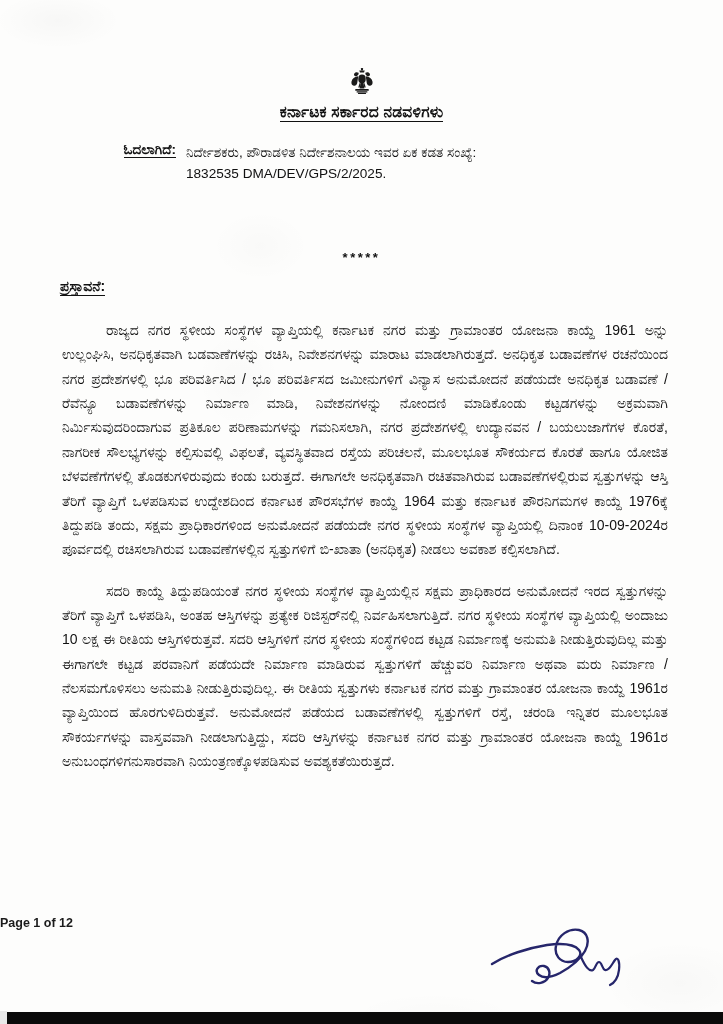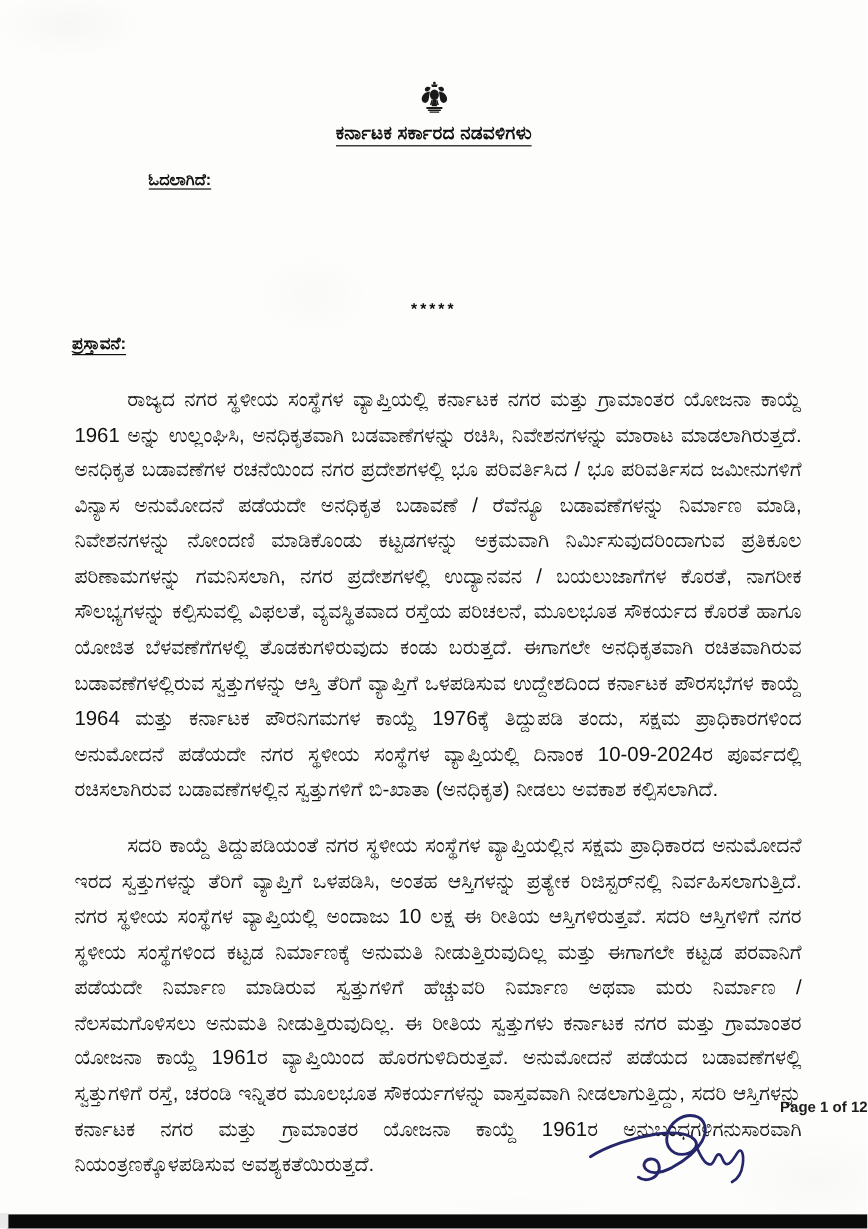--- a/index.html
+++ b/index.html
@@ -139,37 +139,37 @@
     border-bottom: 1.6px solid #111;
     padding-bottom: 1px;
   }
   .body-text {
     position: absolute;
     left: 62px;
     top: 318px;
     width: 606px;
   }
   .para {
-    font-size: 17px;
+    font-size: 14px;
     line-height: 1.74;
     text-align: justify;
     text-justify: inter-word;
     text-indent: 44px;
     color: #111;
     margin: 0 0 17px 0;
     word-spacing: 0.5px;
   }
 
   
   .page-number {
     position: absolute;
     left: 0;
     right: 0;
     top: 916px;
-    text-align: right;
+    text-align: left;
     font-size: 12.5px;
     font-weight: bold;
     color: #1b1b1b;
   }
   .signature {
     position: absolute;
     left: 484px;
     top: 922px;
     width: 140px;
     height: 72px;
@@ -210,20 +210,24 @@
   </div>
 
   <div class="doc-title">
     <span>ಕರ್ನಾಟಕ ಸರ್ಕಾರದ ನಡವಳಿಗಳು</span>
   </div>
 
   <div class="meta">
     <div class="meta-row">
       <div class="meta-label">
         <span>ಓದಲಾಗಿದೆ:</span>
+      </div>
+      <div class="meta-value">
+        <span>ನಿರ್ದೇಶಕರು, ಪೌರಾಡಳಿತ ನಿರ್ದೇಶನಾಲಯ ಇವರ ಏಕ ಕಡತ ಸಂಖ್ಯೆ:</span>
+        <span class="ref-no">1832535 DMA/DEV/GPS/2/2025.</span>
       </div>
     </div>
   </div>
 
   <div class="stars">*****</div>
 
   <div class="section-heading">
     <span>ಪ್ರಸ್ತಾವನೆ:</span>
   </div>
 

